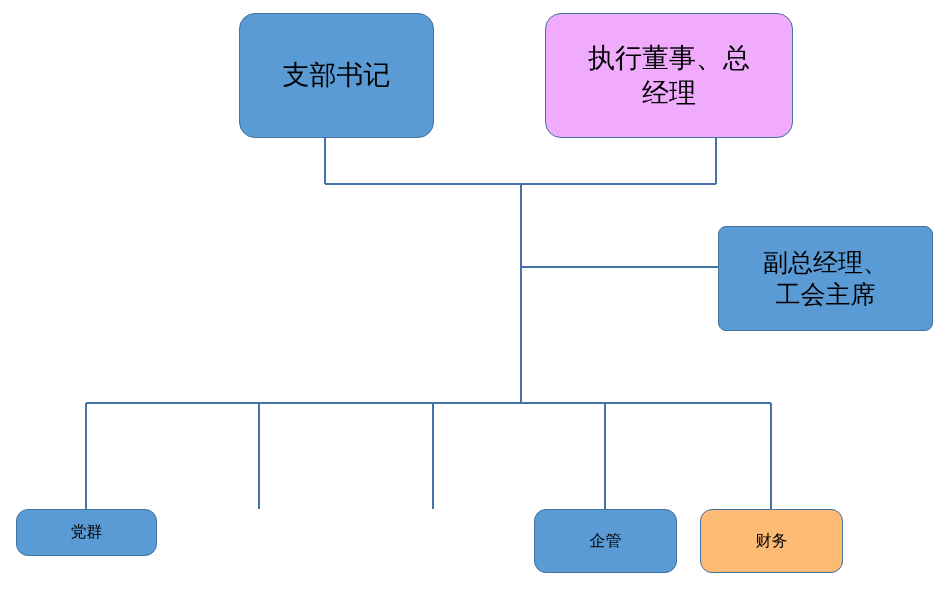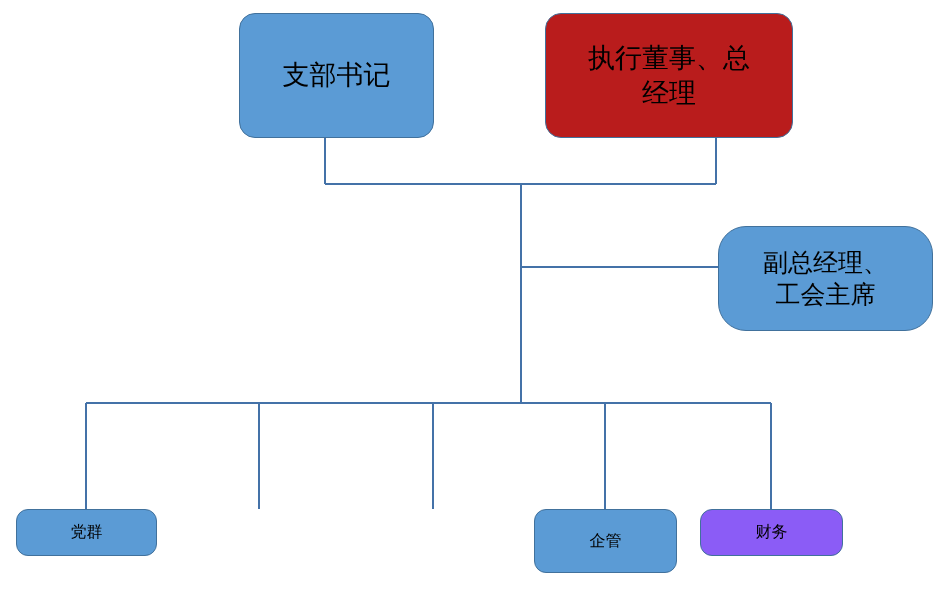--- a/index.html
+++ b/index.html
@@ -42,21 +42,21 @@
     line-height: 1.28;
     padding: 2px 8px;
     white-space: pre-line;
   }
   .node.level-1 {
     font-size: 27px;
     border-radius: 16px;
   }
   .node.level-2 {
     font-size: 25px;
-    border-radius: 28px;
+    border-radius: 8px;
   }
   .node.level-3 {
     font-size: 16px;
     border-radius: 12px;
   }
 </style>
 </head>
 <body>
 
 <div id="org-chart" style="background: rgb(255, 255, 255);">
@@ -79,27 +79,27 @@
       <path d="M86,403 L86,509"></path>
       <path d="M259,403 L259,509"></path>
       <path d="M433,403 L433,509"></path>
       <path d="M605,403 L605,509"></path>
       <path d="M771,403 L771,509"></path>
     </g>
   </svg>
 
   <div class="node level-1" style="left: 239px; top: 13px; width: 195px; height: 125px; background: rgb(91, 155, 213); border-color: rgb(65, 113, 156); color: rgb(0, 0, 0);">支部书记</div>
 
-  <div class="node level-1" style="left: 545px; top: 13px; width: 248px; height: 125px; background: #b91c1c; border-color: rgb(65, 113, 156); color: rgb(0, 0, 0);">执行董事、总
+  <div class="node level-1" style="left: 545px; top: 13px; width: 248px; height: 125px; background: #f0abfc; border-color: rgb(65, 113, 156); color: rgb(0, 0, 0);">执行董事、总
 经理</div>
 
   <div class="node level-2" style="left: 718px; top: 226px; width: 215px; height: 105px; background: rgb(91, 155, 213); border-color: rgb(65, 113, 156); color: rgb(0, 0, 0);">副总经理、
 工会主席</div>
 
   <div class="node level-3" style="left: 16px; top: 509px; width: 141px; height: 47px; background: rgb(91, 155, 213); border-color: rgb(65, 113, 156); color: rgb(0, 0, 0);">党群</div>
 
 
 
   <div class="node level-3" style="left: 534px; top: 509px; width: 143px; height: 64px; background: rgb(91, 155, 213); border-color: rgb(65, 113, 156); color: rgb(0, 0, 0);">企管</div>
 
-  <div class="node level-3" style="left: 700px; top: 509px; width: 143px; height: 47px; background: #8b5cf6; border-color: rgb(65, 113, 156); color: rgb(0, 0, 0);">财务</div>
+  <div class="node level-3" style="left: 700px; top: 509px; width: 143px; height: 64px; background: #fdba74; border-color: rgb(65, 113, 156); color: rgb(0, 0, 0);">财务</div>
 
 </div>
 
 </body></html>

